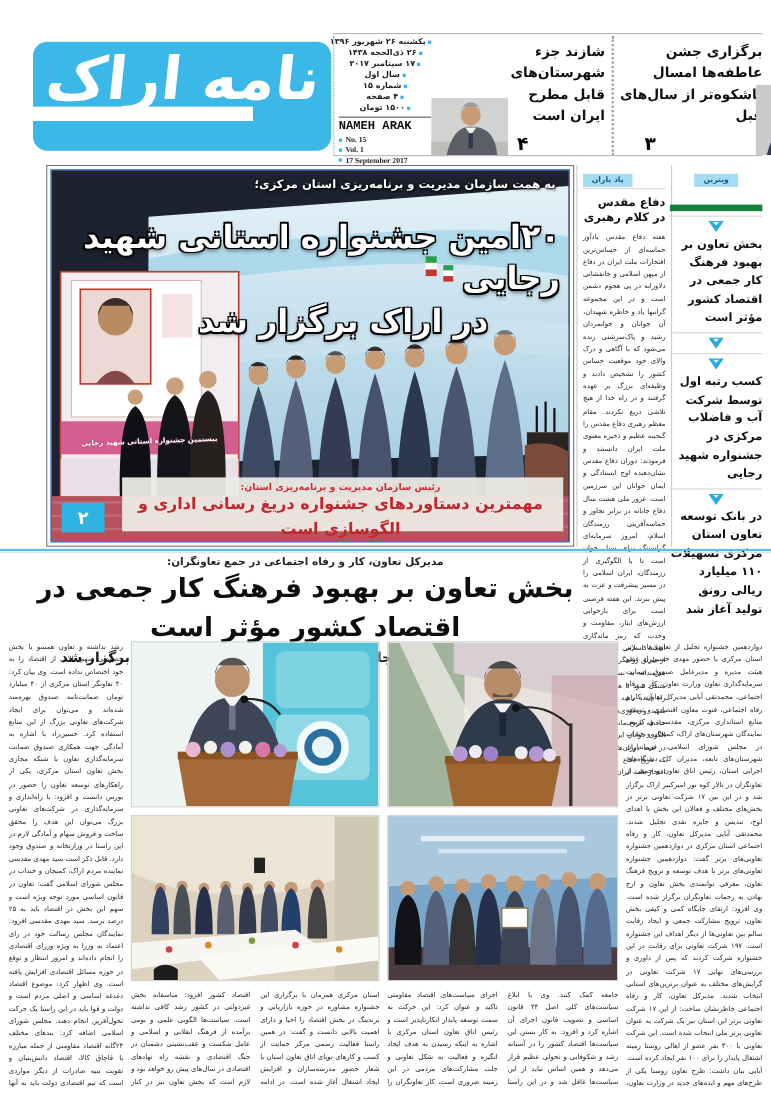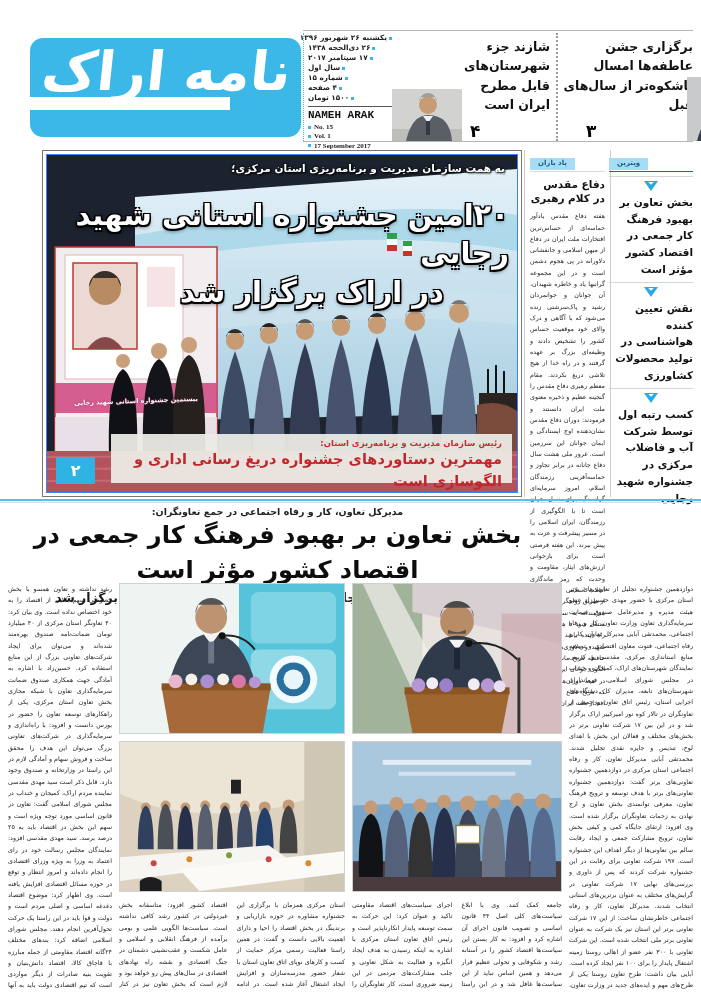--- a/index.html
+++ b/index.html
@@ -7,21 +7,21 @@
   body{font-family:"DejaVu Sans",sans-serif;color:#1a1a1a}
   .page{position:relative;width:701px;height:1000px;margin:0 auto;background:#fff;overflow:hidden;direction:rtl}
 
   
   .m-rule-top{position:absolute;left:303px;top:30px;width:390px;border-top:1px solid #b5b5b5}
   .m-rule-bottom{position:absolute;left:303px;top:141px;width:390px;border-top:1px solid #b5b5b5}
   .logo-box{position:absolute;left:30px;top:38px;width:271px;height:99px;background:#3bb8e7;border-radius:13px;overflow:hidden}
   .logo-stripe{position:absolute;left:0;top:59px;width:200px;height:13px;background:#fff}
   .logo-text{position:absolute;right:10px;top:2px;color:#fff;font-size:54px;font-weight:bold;transform:skewX(-6deg);letter-spacing:-2px;white-space:nowrap}
   .dateline{position:absolute;left:303px;top:33px;width:89px;height:108px;border-left:1px dotted #3bb8e7;padding-left:4px}
-  .d-line{font-size:7.3px;font-weight:bold;color:#222;line-height:1.38;text-align:left;white-space:nowrap}
+  .d-line{font-size:7.3px;font-weight:bold;color:#222;line-height:1.38;text-align:center;white-space:nowrap}
   .sq{display:inline-block;width:3px;height:3px;background:#3bb8e7;margin-left:2px;vertical-align:middle}
   .latin-block{direction:ltr;text-align:left;border-top:1px solid #555;margin-top:3px;padding-top:2px}
   .latin-name{font-family:Liberation Mono, monospace;font-weight:bold;font-size:11px;color:#111;line-height:1.2}
   .l-line{font-family:"Liberation Serif",serif;font-size:7px;font-weight:bold;color:#222;line-height:1.35}
   .sq-l{display:inline-block;width:3px;height:3px;background:#3bb8e7;margin-right:3px;vertical-align:middle}
   .teaser{position:absolute;top:33px;height:108px}
   .teaser-mid{left:392px;width:162px}
   .teaser-right{left:562px;width:131px}
   .t-title{font-size:12.5px;font-weight:bold;color:#111;line-height:1.55;text-align:right}
   .teaser-mid .t-title{padding-right:4px;padding-left:66px;padding-top:4px}
@@ -36,35 +36,35 @@
 
   
   .lead-box{position:absolute;left:42px;top:150px;width:480px;height:347px;border:1px solid #777;padding:3px;background:#fff}
   .lead-inner{position:relative;width:100%;height:100%;border:1px solid #3b82f6;overflow:hidden;background:#404040}
   .lead-inner svg{position:absolute;inset:0;width:100%;height:100%}
   .lead-kicker{position:absolute;top:7px;right:12px;left:12px;text-align:right;color:#fff;font-size:10.5px;font-weight:bold;text-shadow:0 0 3px #000,1px 1px 2px #000}
   .lead-headline{position:absolute;top:41px;right:8px;left:8px;text-align:right;color:#fff;font-weight:900;font-size:29px;line-height:1.32;
      text-shadow:-1.5px -1.5px 0 #000,1.5px -1.5px 0 #000,-1.5px 1.5px 0 #000,1.5px 1.5px 0 #000,0 2px 4px rgba(0,0,0,.65)}
   .lead-headline .line2{display:block;text-align:center;margin-left:60px}
   .poster-script{position:absolute;left:14px;top:242px;width:150px;color:#fff;font-size:6.5px;font-weight:bold;text-align:center;transform:rotate(-2deg);text-shadow:0 0 2px #a12560}
-  .lead-caption{position:absolute;left:64px;right:5px;bottom:9px;height:49px;background:rgba(236,235,229,.94);padding:4px 10px 0 6px;text-align:right}
+  .lead-caption{position:absolute;left:64px;right:5px;bottom:9px;height:49px;background:rgba(236,235,229,.94);padding:4px 10px 0 6px;text-align:center}
   .cap-kicker{color:#cc2b31;font-size:8.5px;font-weight:bold;line-height:1.3}
   .cap-headline{color:#c0272d;font-size:14.5px;font-weight:900;line-height:1.5}
   .lead-pageno{position:absolute;left:9px;bottom:8px;width:39px;height:27px;background:#2fb3e3;color:#fff;font-size:16px;font-weight:bold;display:flex;align-items:center;justify-content:center}
 
   
   .memorial{position:absolute;left:524px;top:150px;width:87px;height:347px;border-left:1px solid #ccc;border-right:1px solid #ccc;padding:0 5px}
   .col-tab{display:inline-block;background:#a6ddf4;color:#155d86;font-size:7px;font-weight:bold;padding:1px 8px;line-height:1.4}
   .memorial .tab-row{text-align:left;border-bottom:1px solid #d8d8d8;padding-bottom:1px}
   .memorial-title{font-size:10.5px;font-weight:bold;color:#111;text-align:right;margin:5px 0 4px;line-height:1.4}
   .memorial-body{font-size:6.2px;line-height:1.82;text-align:justify;color:#222}
 
   
   .vitrine{position:absolute;left:609px;top:150px;width:84px;height:347px}
-  .vitrine .tab-row{text-align:left;border-bottom:1px solid #15803d;padding-bottom:1px}
+  .vitrine .tab-row{text-align:center;border-bottom:6px solid #15803d;padding-bottom:16px}
   .v-item{border-top:1px solid #d5d5d5;margin-top:4px;padding-top:4px;text-align:right}
   .v-item:first-of-type{border-top:none}
   .tri{width:0;height:0;border-left:7px solid transparent;border-right:7px solid transparent;border-top:10px solid #29abe2;margin:0 auto 3px;position:relative}
   .tri::after{content:"";position:absolute;left:-3px;top:-9px;width:6px;height:3px;background:#fff;clip-path:polygon(0 0,50% 100%,100% 0)}
   .v-title{font-size:10.5px;font-weight:bold;color:#111;line-height:1.6}
 
   
   .cyan-rule{position:absolute;left:0;top:499px;width:701px;height:4px;border-top:2px solid #54c1e9;border-bottom:1px solid #ddd}
   .second-head{position:absolute;left:0;top:506px;width:555px;text-align:center}
   .s-kicker{font-size:9.5px;font-weight:bold;color:#222}
@@ -235,25 +235,28 @@
   </aside>
 
   <aside class="vitrine">
     <div class="tab-row"><span class="col-tab">ویترین</span></div>
     <div class="v-item">
       <div class="tri"></div>
       <div class="v-title">بخش تعاون بر بهبود فرهنگ کار جمعی در اقتصاد کشور مؤثر است</div>
     </div>
     <div class="v-item">
       <div class="tri"></div>
-      <div class="v-title">نقش تعیین کننده هواشناسی در تولید محصولات کشاورزی</div>
     </div>
     <div class="v-item">
       <div class="tri"></div>
       <div class="v-title">کسب رتبه اول توسط شرکت آب و فاضلاب مرکزی در جشنواره شهید رجایی</div>
+    </div>
+    <div class="v-item">
+      <div class="tri"></div>
+      <div class="v-title">در بانک توسعه تعاون استان مرکزی تسهیلات ۱۱۰ میلیارد ریالی رونق تولید آغاز شد</div>
     </div>
   </aside>
 
   <div class="cyan-rule"></div>
   <section class="second-head">
     <div class="s-kicker">مدیرکل تعاون، کار و رفاه اجتماعی در جمع تعاونگران:</div>
     <div class="s-headline">بخش تعاون بر بهبود فرهنگ کار جمعی در اقتصاد کشور مؤثر است</div>
     <div class="s-subhead"><span class="s-bullet"></span><span>دوازدهمین جشنواره تجلیل از تعاونی‌های برتر استان مرکزی برگزار شد</span></div>
   </section>
 

